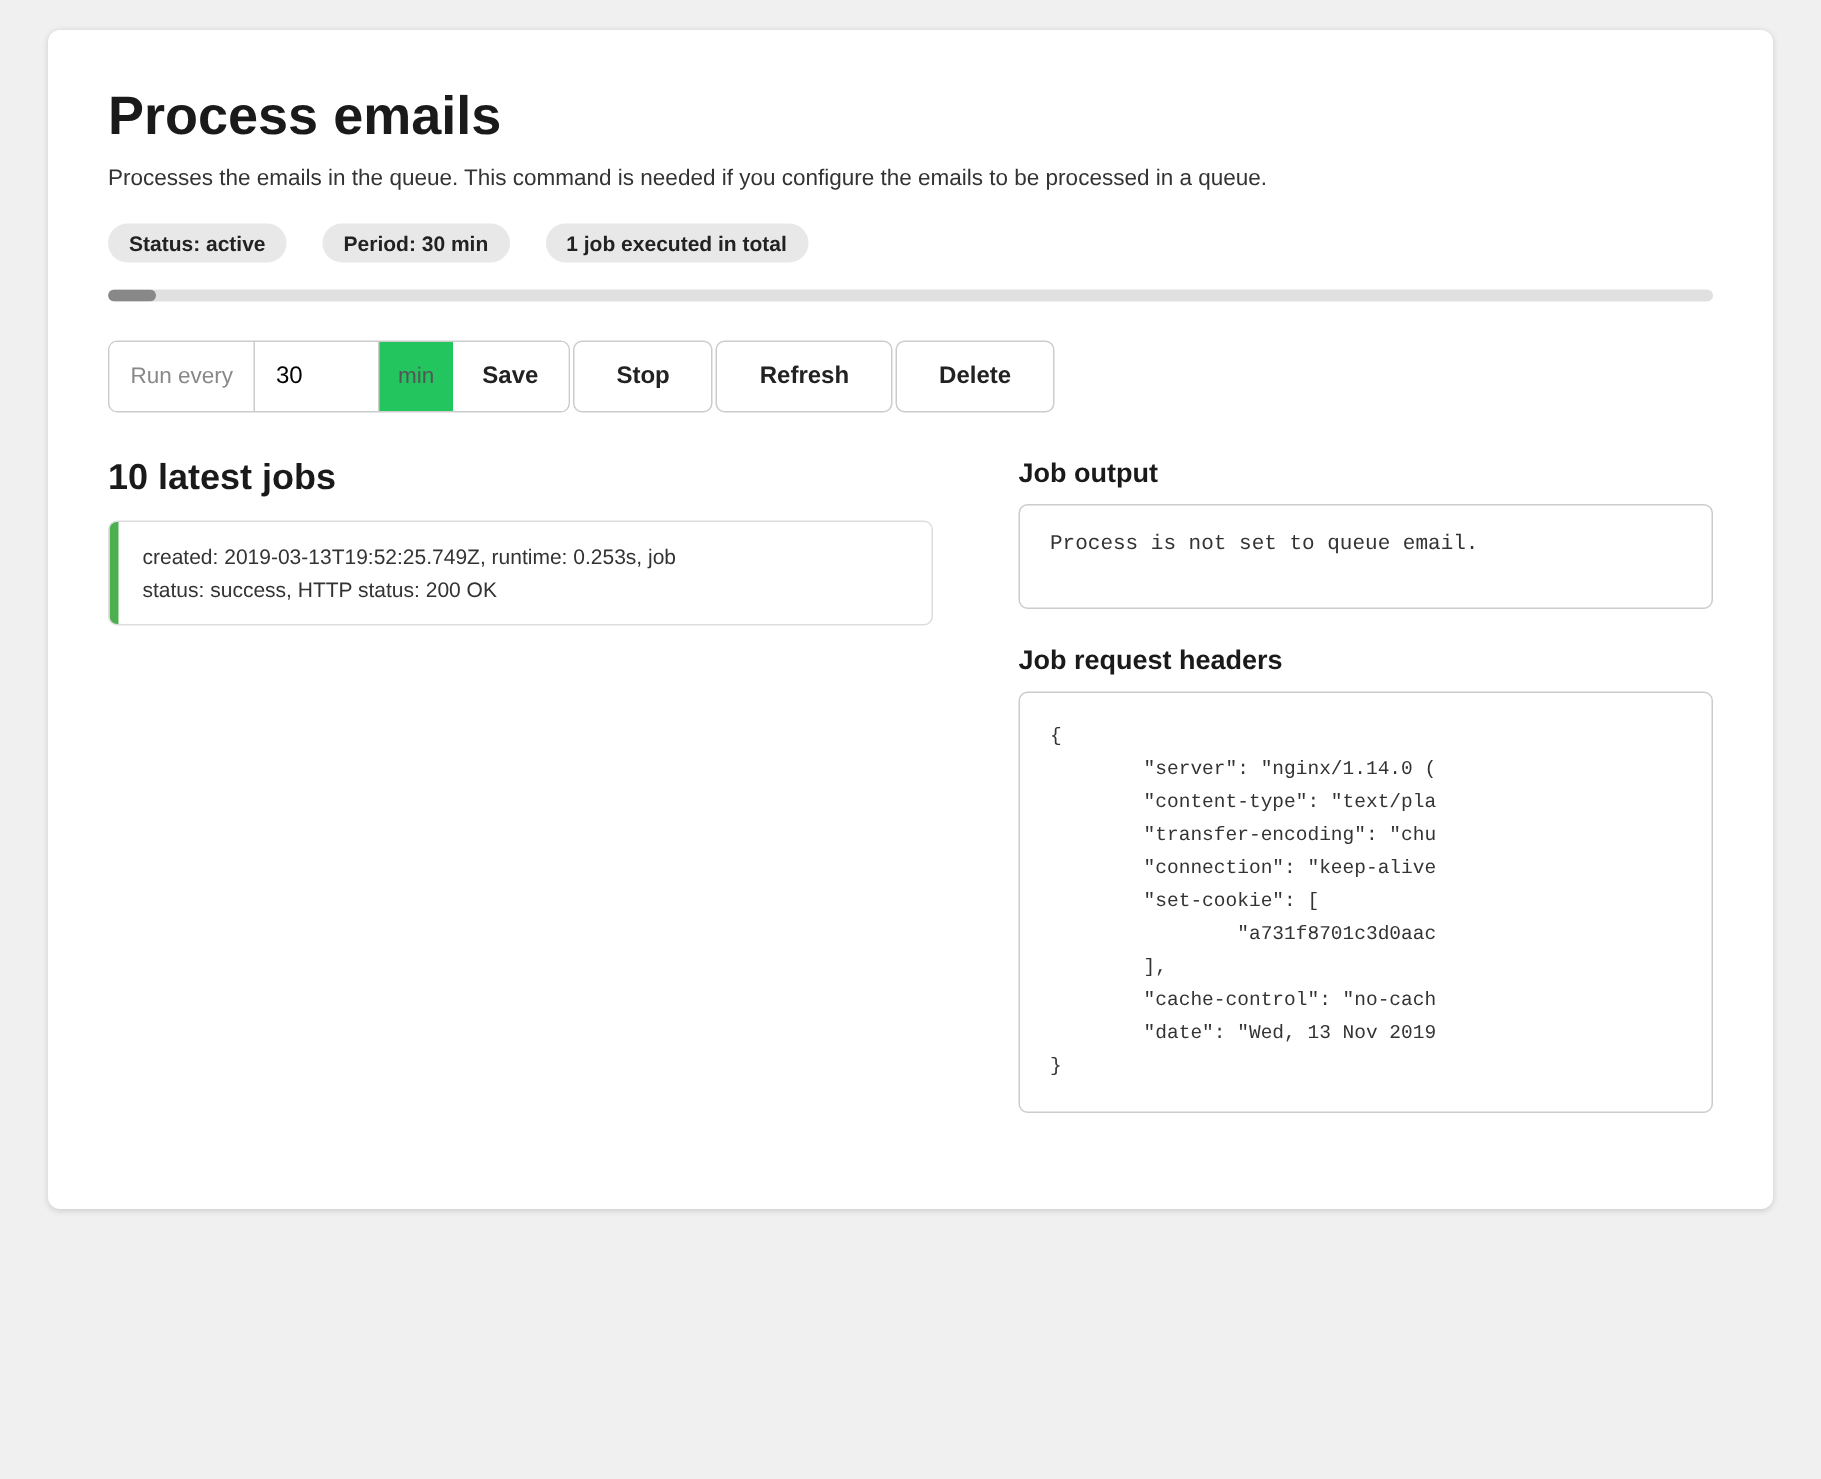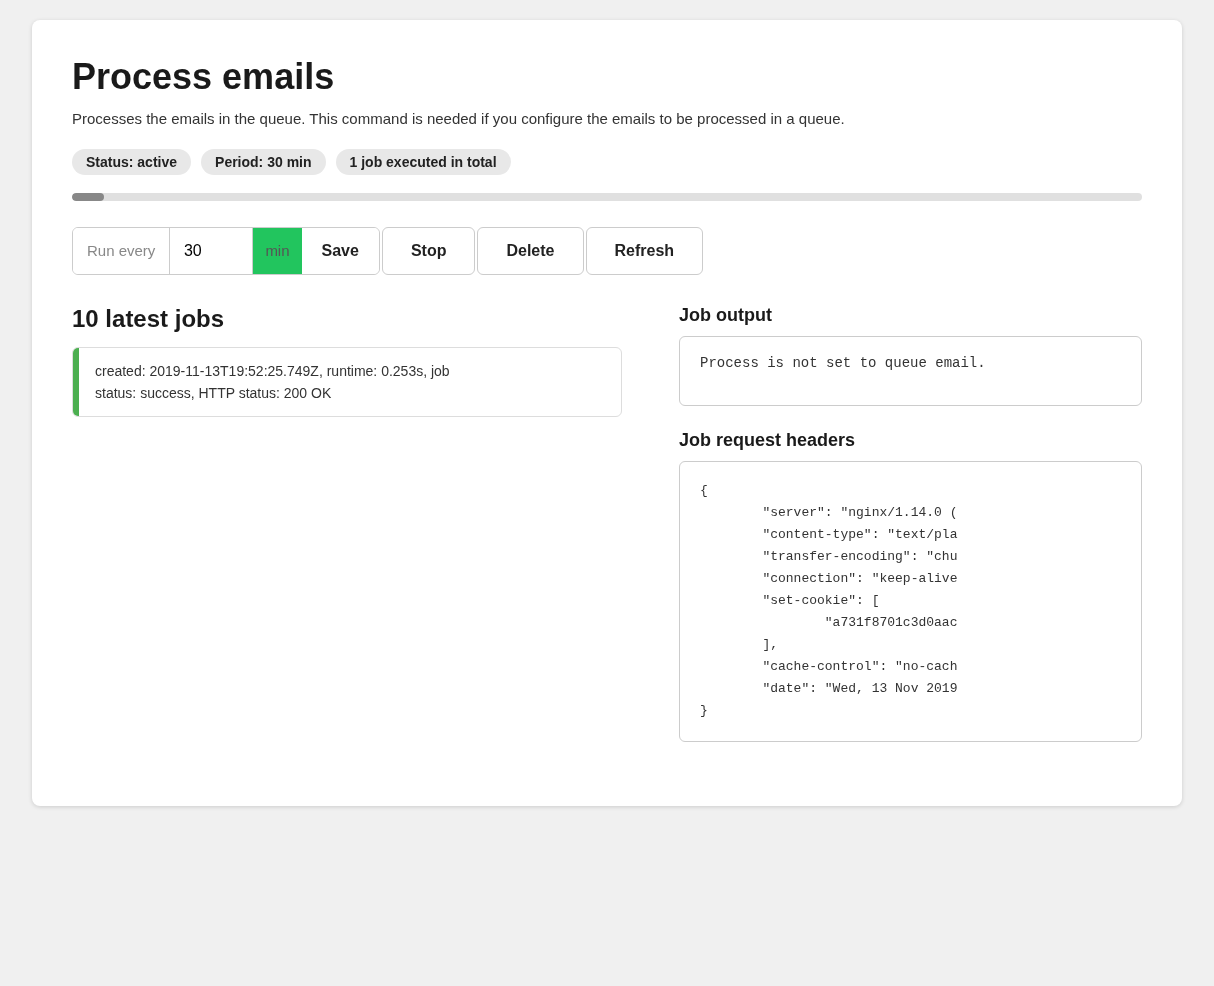--- a/index.html
+++ b/index.html
@@ -28,21 +28,21 @@
     }
     .page-description {
       font-size: 15px;
       color: #333;
       margin-bottom: 18px;
       line-height: 1.5;
     }
     .badges {
       display: flex;
       flex-wrap: wrap;
-      gap: 10px;
+      gap: 24px;
       margin-bottom: 18px;
     }
     .badge {
       background: #e8e8e8;
       border-radius: 20px;
       padding: 5px 14px;
       font-size: 14px;
       font-weight: 600;
       color: #222;
       white-space: nowrap;
@@ -218,32 +218,32 @@
   </div>
 
   <div class="controls-row">
     <div class="run-every-group">
       <span class="run-every-label">Run every</span>
       <input class="run-every-input" type="number" value="30" style="">
       <span class="run-every-unit">min</span>
       <button class="btn btn-save">Save</button>
     </div>
     <button class="btn">Stop</button>
+    <button class="btn">Refresh</button>
     <button class="btn">Delete</button>
-    <button class="btn">Refresh</button>
   </div>
 
   <div class="main-content">
 
     <div class="jobs-panel">
       <h2 class="jobs-title">10 latest jobs</h2>
       <div class="job-item">
         <div class="job-item-bar"></div>
         <div class="job-item-content">
-          <div>created: 2019-11-13T19:52:25.749Z, runtime: 0.253s, job</div>
+          <div>created: 2019-03-13T19:52:25.749Z, runtime: 0.253s, job</div>
           <div>status: success, HTTP status: 200 OK</div>
         </div>
       </div>
     </div>
 
     <div class="right-panel">
       <div class="output-section">
         <h3 class="section-title">Job output</h3>
         <div class="output-box">Process is not set to queue email.</div>
       </div>

